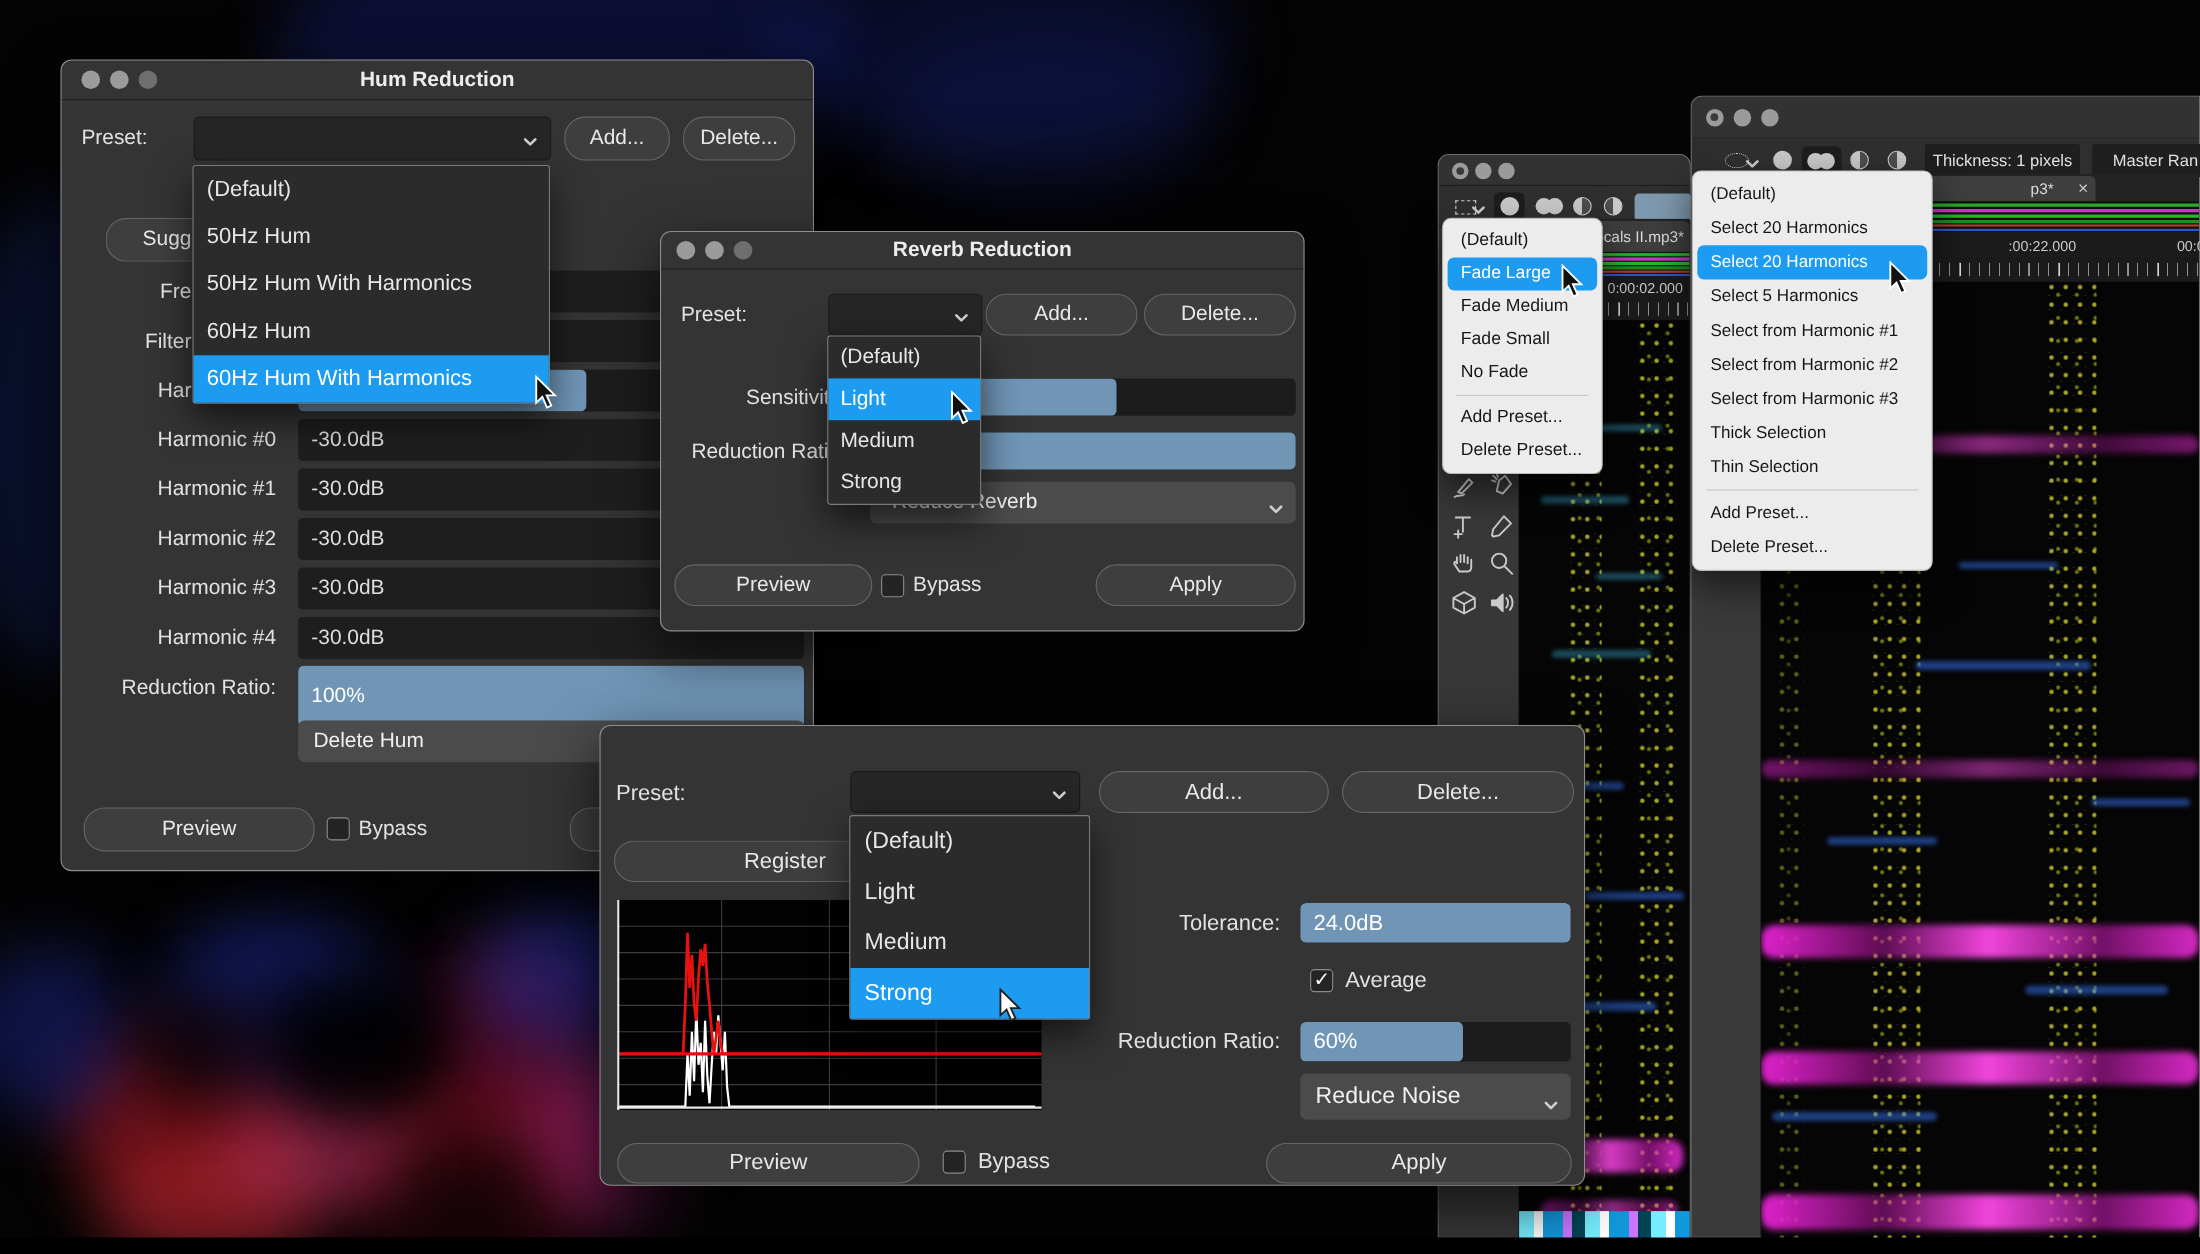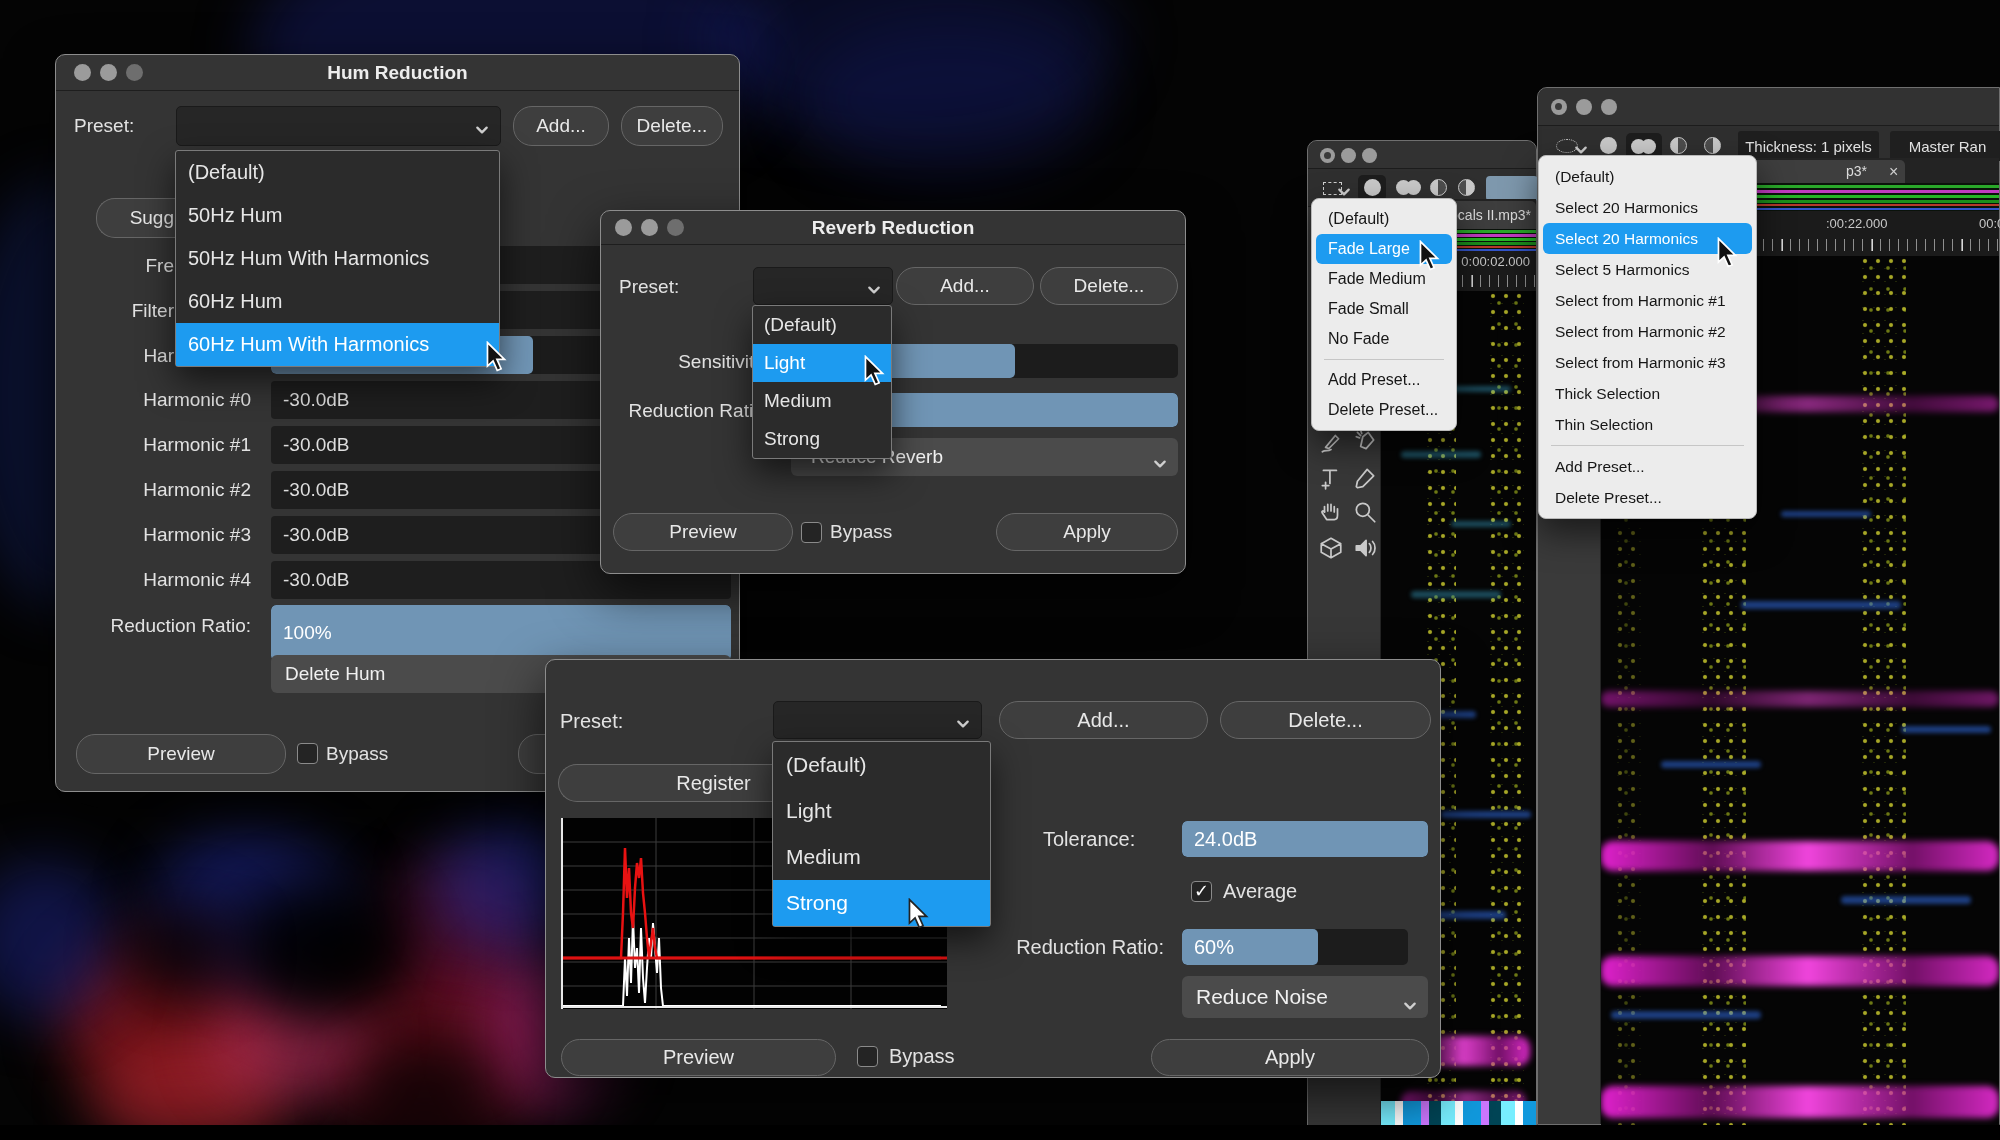--- a/index.html
+++ b/index.html
@@ -221,21 +221,21 @@
 </div>
 
 <div class="appwin" id="win2" style="left:1537px;top:87px;width:463px;height:1038px;border-radius:10px 0 0 0;">
   <div class="titlebar" style="height:38px;border-radius:10px 0 0 0;">
     <span class="tl" style="left:13px;top:11px;width:16px;height:16px;">
         <span class="dot"></span>
       </span>
     <span class="tl" style="left:38px;top:11px;width:16px;height:16px;"></span>
     <span class="tl" style="left:63px;top:11px;width:16px;height:16px;"></span>
   </div>
-  <div class="toolrow" style="left:4px;right:0;top:38px;height:40px;">
+  <div class="toolrow" style="left:16px;right:0;top:38px;height:40px;">
     <div class="toolbtn" style="left:6px;top:7px;width:38px;height:26px;">
       <span style="width:22px;height:14px;border:1.7px dotted #d0d0d0;border-radius:50%;display:inline-block;"></span>
       <span class="chev" style="right:-2px;"><svg viewBox="0 0 12 8">
             <path d="M2 2 L6 6 L10 2"></path>
           </svg></span>
     </div>
     <span class="circ" style="left:58px;top:11px;"></span>
     <span class="activepill" style="left:84px;top:7px;width:36px;height:27px;"></span>
     <span class="circ2" style="left:89px;top:13px;">
         <i style="left:0;"></i>
@@ -407,31 +407,31 @@
         <line x1="193" y1="0" x2="193" y2="191"></line>
         <line x1="290" y1="0" x2="290" y2="191"></line>
     </g>
     <polyline points="2,188 62,188 64,140 66,178 68,120 70,165 72,100 74,150 76,130 78,175 80,110 82,160 84,185 86,150 88,120 90,140 92,105 94,130 96,155 98,120 100,170 102,188 380,188" fill="none" stroke="#ffffff" stroke-width="2"></polyline>
     <polyline points="2,140 60,140 62,95 64,30 66,80 68,50 70,95 72,110 74,70 76,45 78,60 80,40 82,75 84,95 86,120 88,140 90,125 92,110 94,130 96,140 380,140" fill="none" stroke="#e81212" stroke-width="2.5"></polyline>
     <line x1="0" y1="140" x2="386" y2="140" stroke="#dd1111" stroke-width="3"></line>
     <line x1="1" y1="0" x2="1" y2="191" stroke="#e8e8e8" stroke-width="2"></line>
     <line x1="0" y1="189" x2="386" y2="189" stroke="#e8e8e8" stroke-width="2"></line>
   </svg>
 
-  <div class="lbl" style="left:497px;top:168px;width:121px;font-size:20px;">Tolerance:</div>
+  <div class="lbl" style="left:497px;top:168px;width:121px;text-align:right;font-size:20px;">Tolerance:</div>
   <div class="slider" style="left:636px;top:161px;width:246px;height:36px;">
     <span class="fill" style="width: 100%;"></span>
     <span class="sv" style="font-size:20px;">24.0dB</span>
   </div>
   <span class="cb on" id="avg-cb" style="left:645px;top:221px;">
       <span class="tick">✓</span>
     </span>
   <div class="lbl" style="left:677px;top:220px;font-size:20px;">Average</div>
   <div class="lbl" style="left:421px;top:276px;width:197px;text-align:right;font-size:20px;">Reduction Ratio:</div>
-  <div class="slider" style="left:636px;top:269px;width:226px;height:36px;">
+  <div class="slider" style="left:636px;top:269px;width:246px;height:36px;">
     <span class="fill" style="width: 60%;"></span>
     <span class="sv" style="font-size:20px;">60%</span>
   </div>
   <div class="modedrop" style="left:636px;top:316px;width:246px;height:42px;font-size:21px;">
     <span>Reduce Noise</span>
     <span class="chev"><svg viewBox="0 0 12 8">
           <path d="M2 2 L6 6 L10 2"></path>
         </svg></span>
   </div>
   <div class="btn" style="left:15px;top:379px;width:275px;height:37px;font-size:20px;">Preview</div>

